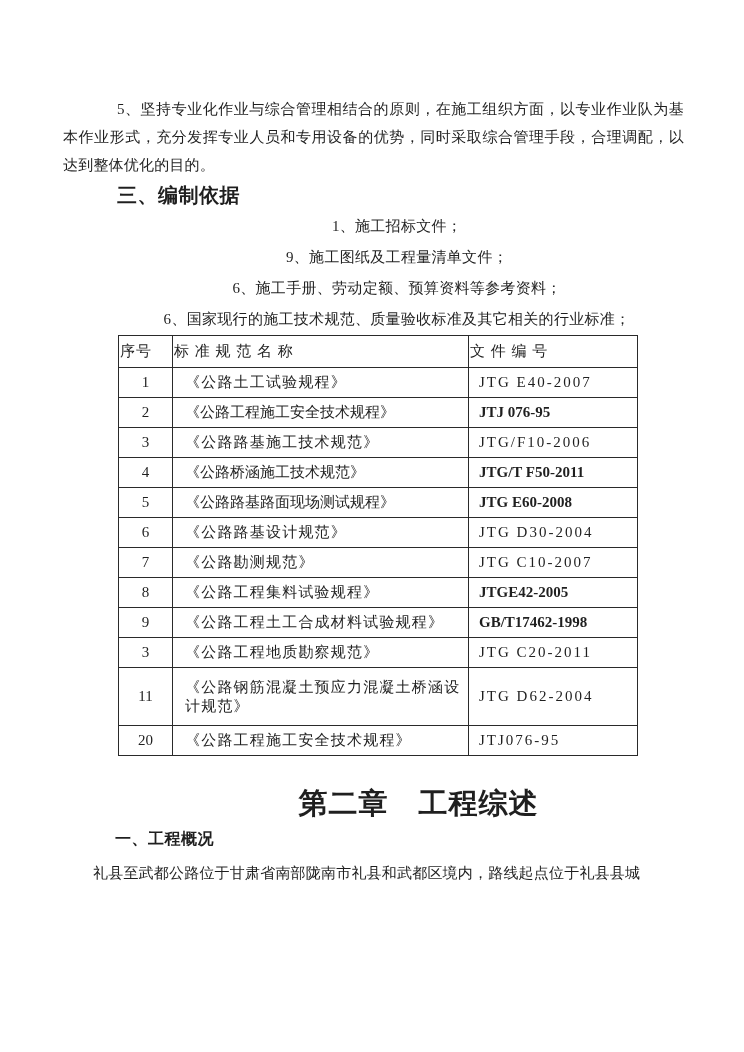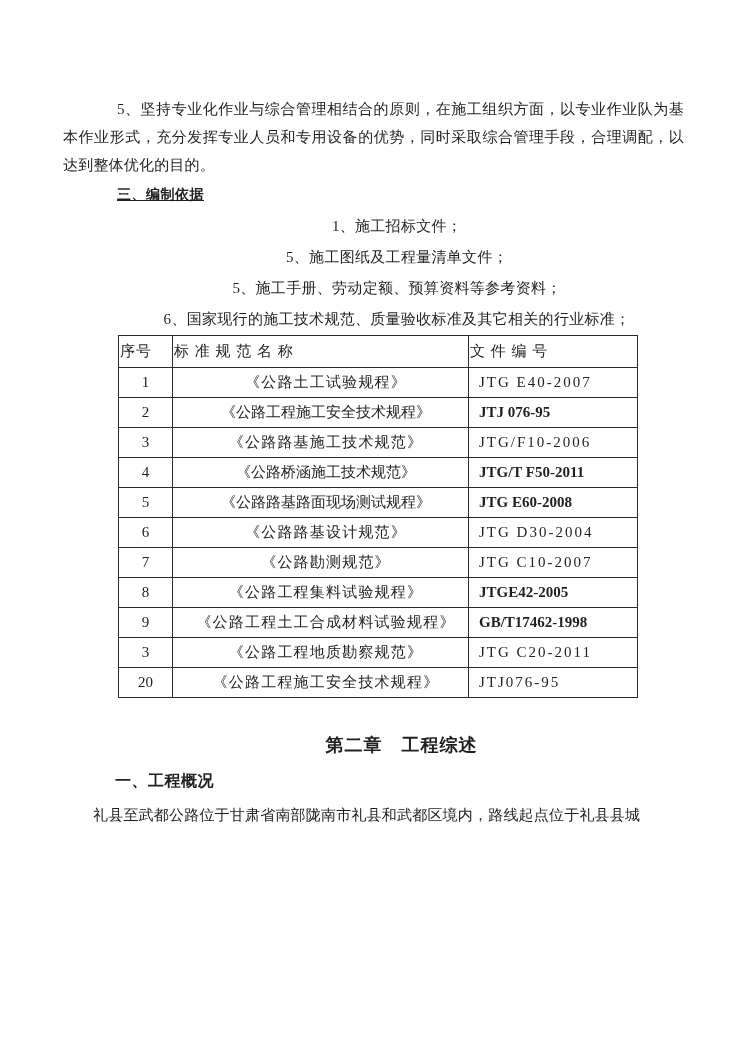--- a/index.html
+++ b/index.html
@@ -10,22 +10,22 @@
     -webkit-font-smoothing:antialiased;
   }
   .page{width:744px;height:1052px;box-sizing:border-box;padding:95px 60px 8px 63px;}
   .para{
     width:621px;margin:0;font-size:15px;line-height:28px;
     letter-spacing:0.2px;text-align:justify;
   }
   .p-first{text-indent:54px;}
   .p-short{text-indent:52px;margin-top:8px;}
   .sec-heading{
-    margin:4px 0 0 54px;font-size:14px;font-weight:bold;
-    line-height:24px;letter-spacing:0.5px;text-decoration:underline;
+    margin:4px 0 0 54px;font-size:20px;font-weight:bold;
+    line-height:24px;letter-spacing:0.5px;
   }
   .ref-list{margin-top:4px;text-align:center;}
   .ref-item{
     margin:0 0 0 47px;font-size:15px;line-height:31px;
     letter-spacing:0.3px;
   }
   table.std{
     margin:0 0 0 55px;border-collapse:collapse;table-layout:fixed;
     width:519px;
   }
@@ -35,50 +35,50 @@
     font-size:15px;line-height:19px;
   }
   col.c-no{width:54px;}
   col.c-name{width:296px;}
   col.c-code{width:169px;}
   tr.hdr th{height:32px;text-align:left;letter-spacing:1px;}
   th.h-name,th.h-code{letter-spacing:3px;}
   tr.r td{height:30px;}
   tr.r.tall td{height:58px;}
   td.num{text-align:center;font-size:14px;}
-  td.name{padding-left:12px;letter-spacing:1.2px;text-align:center;}
+  td.name{padding-left:12px;letter-spacing:1.2px;}
   td.name.tight{letter-spacing:0;}
   td.code{padding-left:10px;}
   td.code.sp{letter-spacing:2px;}
   td.code.b{font-weight:bold;letter-spacing:0;}
   .chapter{
-    width:621px;margin:30px 0 0 0;position:relative;left:28px;
-    text-align:center;font-size:18px;font-weight:bold;line-height:34px;
+    width:621px;margin:30px 0 0 0;position:relative;left:45px;
+    text-align:center;font-size:29px;font-weight:bold;line-height:34px;
     letter-spacing:1px;
   }
   .sub-heading{
     margin:7px 0 0 52px;font-size:16px;font-weight:bold;
     line-height:24px;letter-spacing:0.5px;
   }
   .p-intro{margin-top:8px;text-indent:30px;}
 </style>
 </head>
 <body>
 
 <div class="page">
 
   <p class="para p-first">5、坚持专业化作业与综合管理相结合的原则，在施工组织方面，以专业作业队为基本作业形式，充分发挥专业人员和专用设备的优势，同时采取综合管理手段，合理调配，以达到整体优化的目的。</p>
 
 
   <h3 class="sec-heading">三、编制依据</h3>
 
   <div class="ref-list">
     <p class="ref-item">1、施工招标文件；</p>
-    <p class="ref-item">5、施工图纸及工程量清单文件；</p>
-    <p class="ref-item">5、施工手册、劳动定额、预算资料等参考资料；</p>
+    <p class="ref-item">9、施工图纸及工程量清单文件；</p>
+    <p class="ref-item">6、施工手册、劳动定额、预算资料等参考资料；</p>
     <p class="ref-item">6、国家现行的施工技术规范、质量验收标准及其它相关的行业标准；</p>
   </div>
 
   <table class="std">
     <colgroup>
         <col class="c-no">
         <col class="c-name">
         <col class="c-code">
       </colgroup>
     <thead>
@@ -132,20 +132,25 @@
       <tr class="r">
         <td class="num">9</td>
         <td class="name">《公路工程土工合成材料试验规程》</td>
         <td class="code b">GB/T17462-1998</td>
       </tr>
       <tr class="r">
         <td class="num">3</td>
         <td class="name">《公路工程地质勘察规范》</td>
         <td class="code sp">JTG C20-2011</td>
       </tr>
+      <tr class="r tall">
+        <td class="num">11</td>
+        <td class="name">《公路钢筋混凝土预应力混凝土桥涵设计规范》</td>
+        <td class="code sp">JTG D62-2004</td>
+      </tr>
       <tr class="r">
         <td class="num">20</td>
         <td class="name">《公路工程施工安全技术规程》</td>
         <td class="code sp">JTJ076-95</td>
       </tr>
     </tbody>
   </table>
 
   <h1 class="chapter">第二章　工程综述</h1>
 

